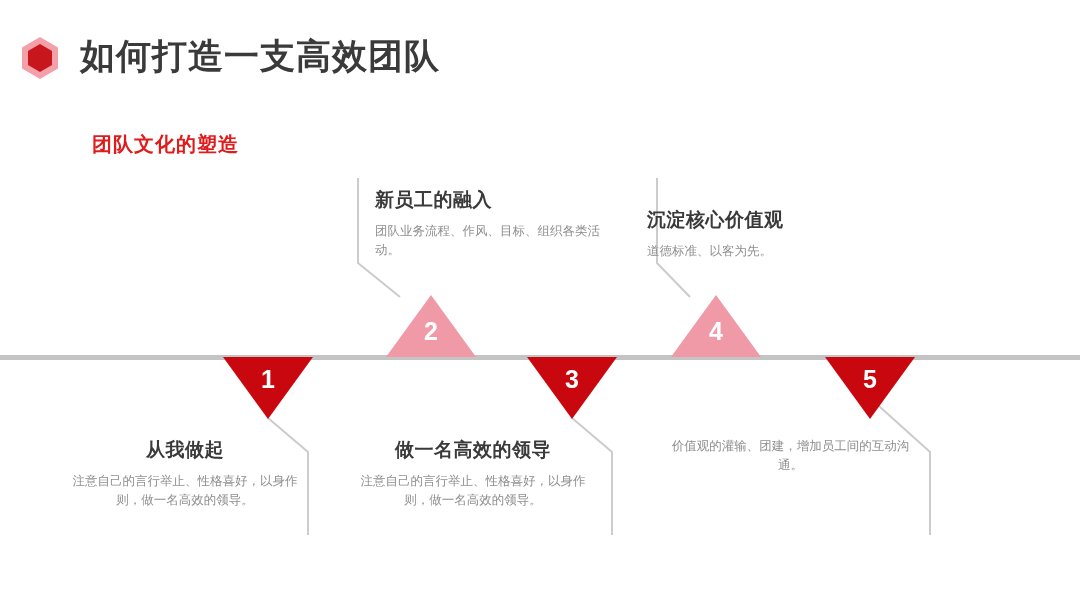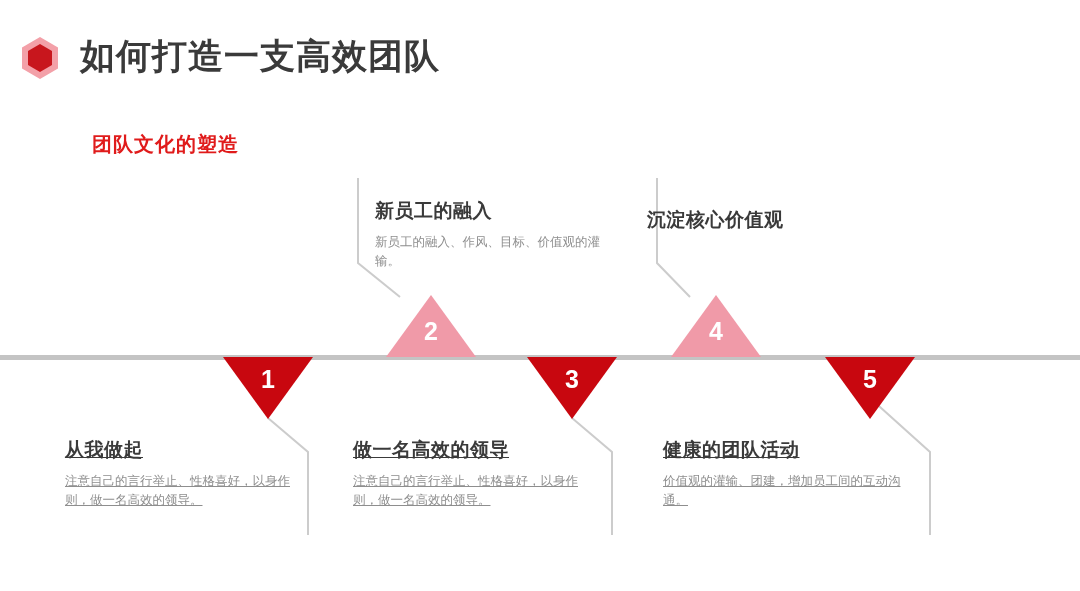--- a/index.html
+++ b/index.html
@@ -126,24 +126,24 @@
     color: #8e8e8e;
     margin: 0;
   }
 
   
   .callout.top .c-title,
   .callout.top .c-body { text-align: left; }
 
   
   .callout.bottom .c-title,
-  .callout.bottom .c-body { text-align: left; text-decoration: underline; }
-
-  
-  #callout-2 { left: 375px; top: 198px; width: 240px; }
+  .callout.bottom .c-body { text-align: center; }
+
+  
+  #callout-2 { left: 375px; top: 187px; width: 240px; }
   #callout-4 { left: 647px; top: 207px; width: 240px; }
 
   #callout-1 { left: 65px;  top: 437px; width: 240px; }
   #callout-3 { left: 353px; top: 437px; width: 240px; }
   #callout-5 { left: 663px; top: 437px; width: 255px; }
 </style>
 </head>
 <body>
 
 <div id="slide">
@@ -193,35 +193,35 @@
     <div class="num">4</div>
   </div>
 
   <div class="marker down" style="left:870px; top:357px;">
     <div class="tri"></div>
     <div class="num">5</div>
   </div>
 
   <div class="callout top" id="callout-2">
     <p class="c-title">新员工的融入</p>
-    <p class="c-body">新员工的融入、作风、目标、价值观的灌输。</p>
+    <p class="c-body">团队业务流程、作风、目标、组织各类活动。</p>
   </div>
 
   <div class="callout top" id="callout-4">
     <p class="c-title">沉淀核心价值观</p>
+    <p class="c-body">道德标准、以客为先。</p>
   </div>
 
   <div class="callout bottom" id="callout-1">
     <p class="c-title">从我做起</p>
     <p class="c-body">注意自己的言行举止、性格喜好，以身作则，做一名高效的领导。</p>
   </div>
 
   <div class="callout bottom" id="callout-3">
     <p class="c-title">做一名高效的领导</p>
     <p class="c-body">注意自己的言行举止、性格喜好，以身作则，做一名高效的领导。</p>
   </div>
 
   <div class="callout bottom" id="callout-5">
-    <p class="c-title">健康的团队活动</p>
     <p class="c-body">价值观的灌输、团建，增加员工间的互动沟通。</p>
   </div>
 
 </div>
 
 </body></html>

